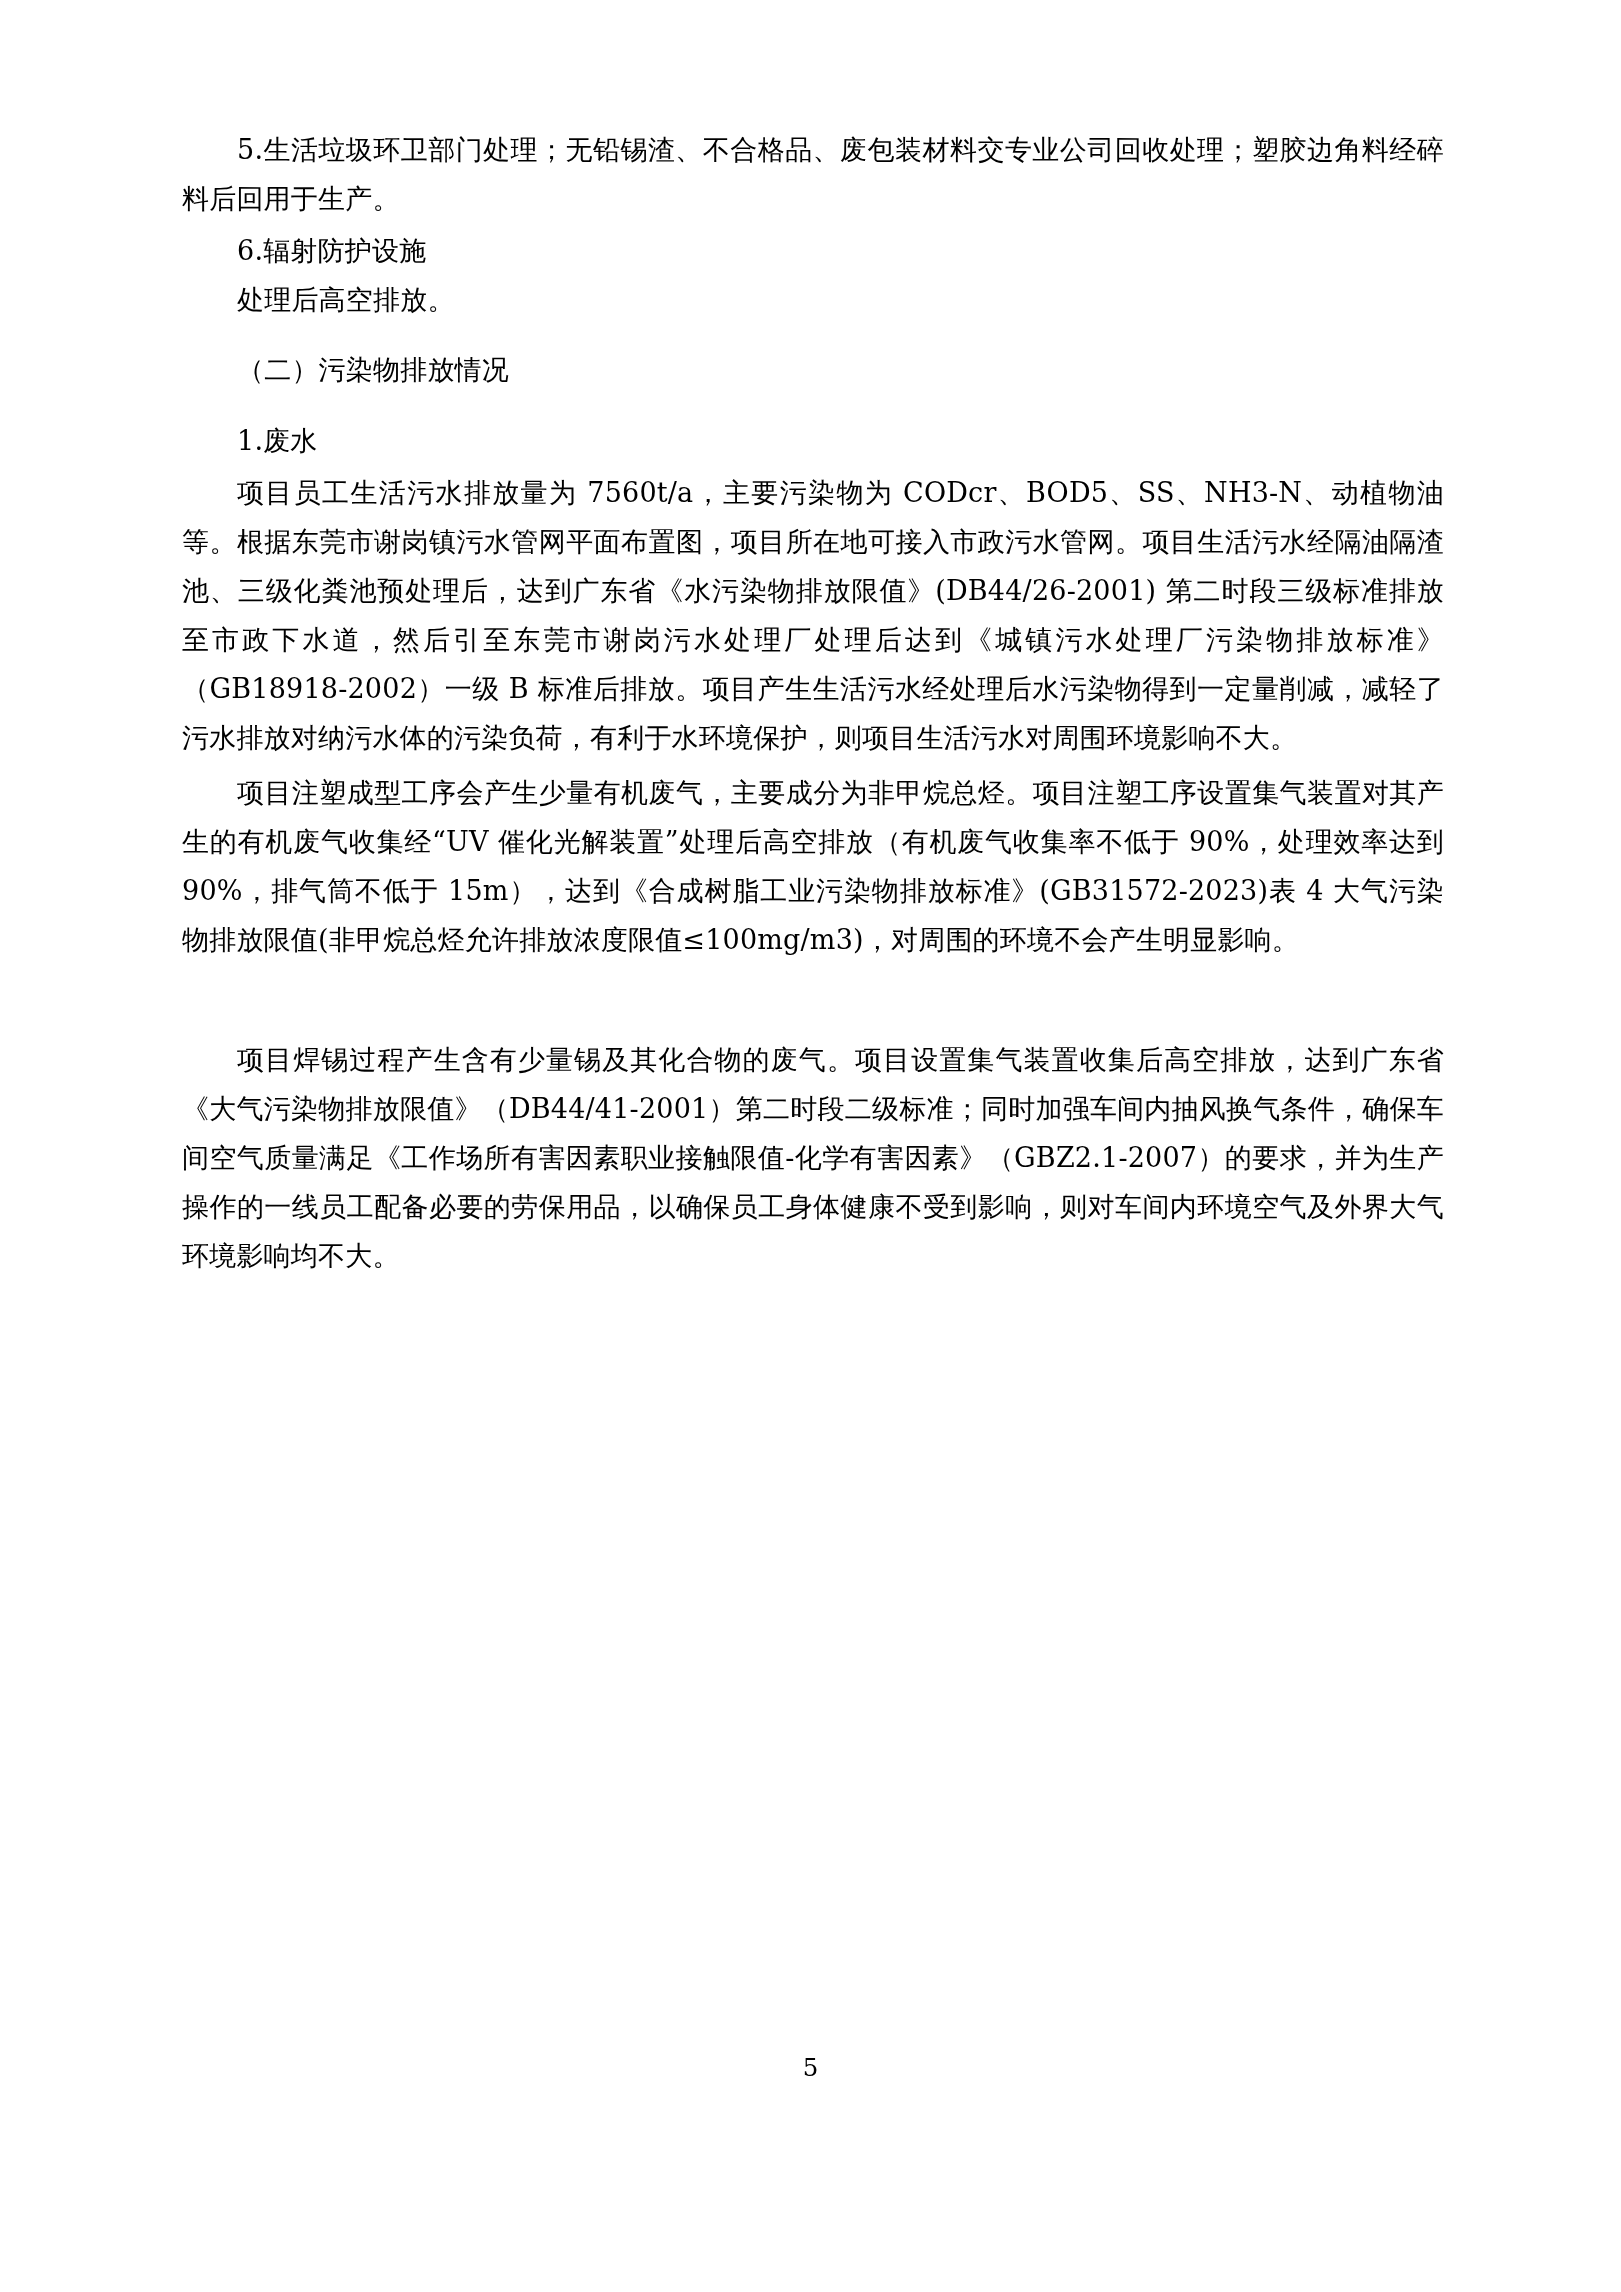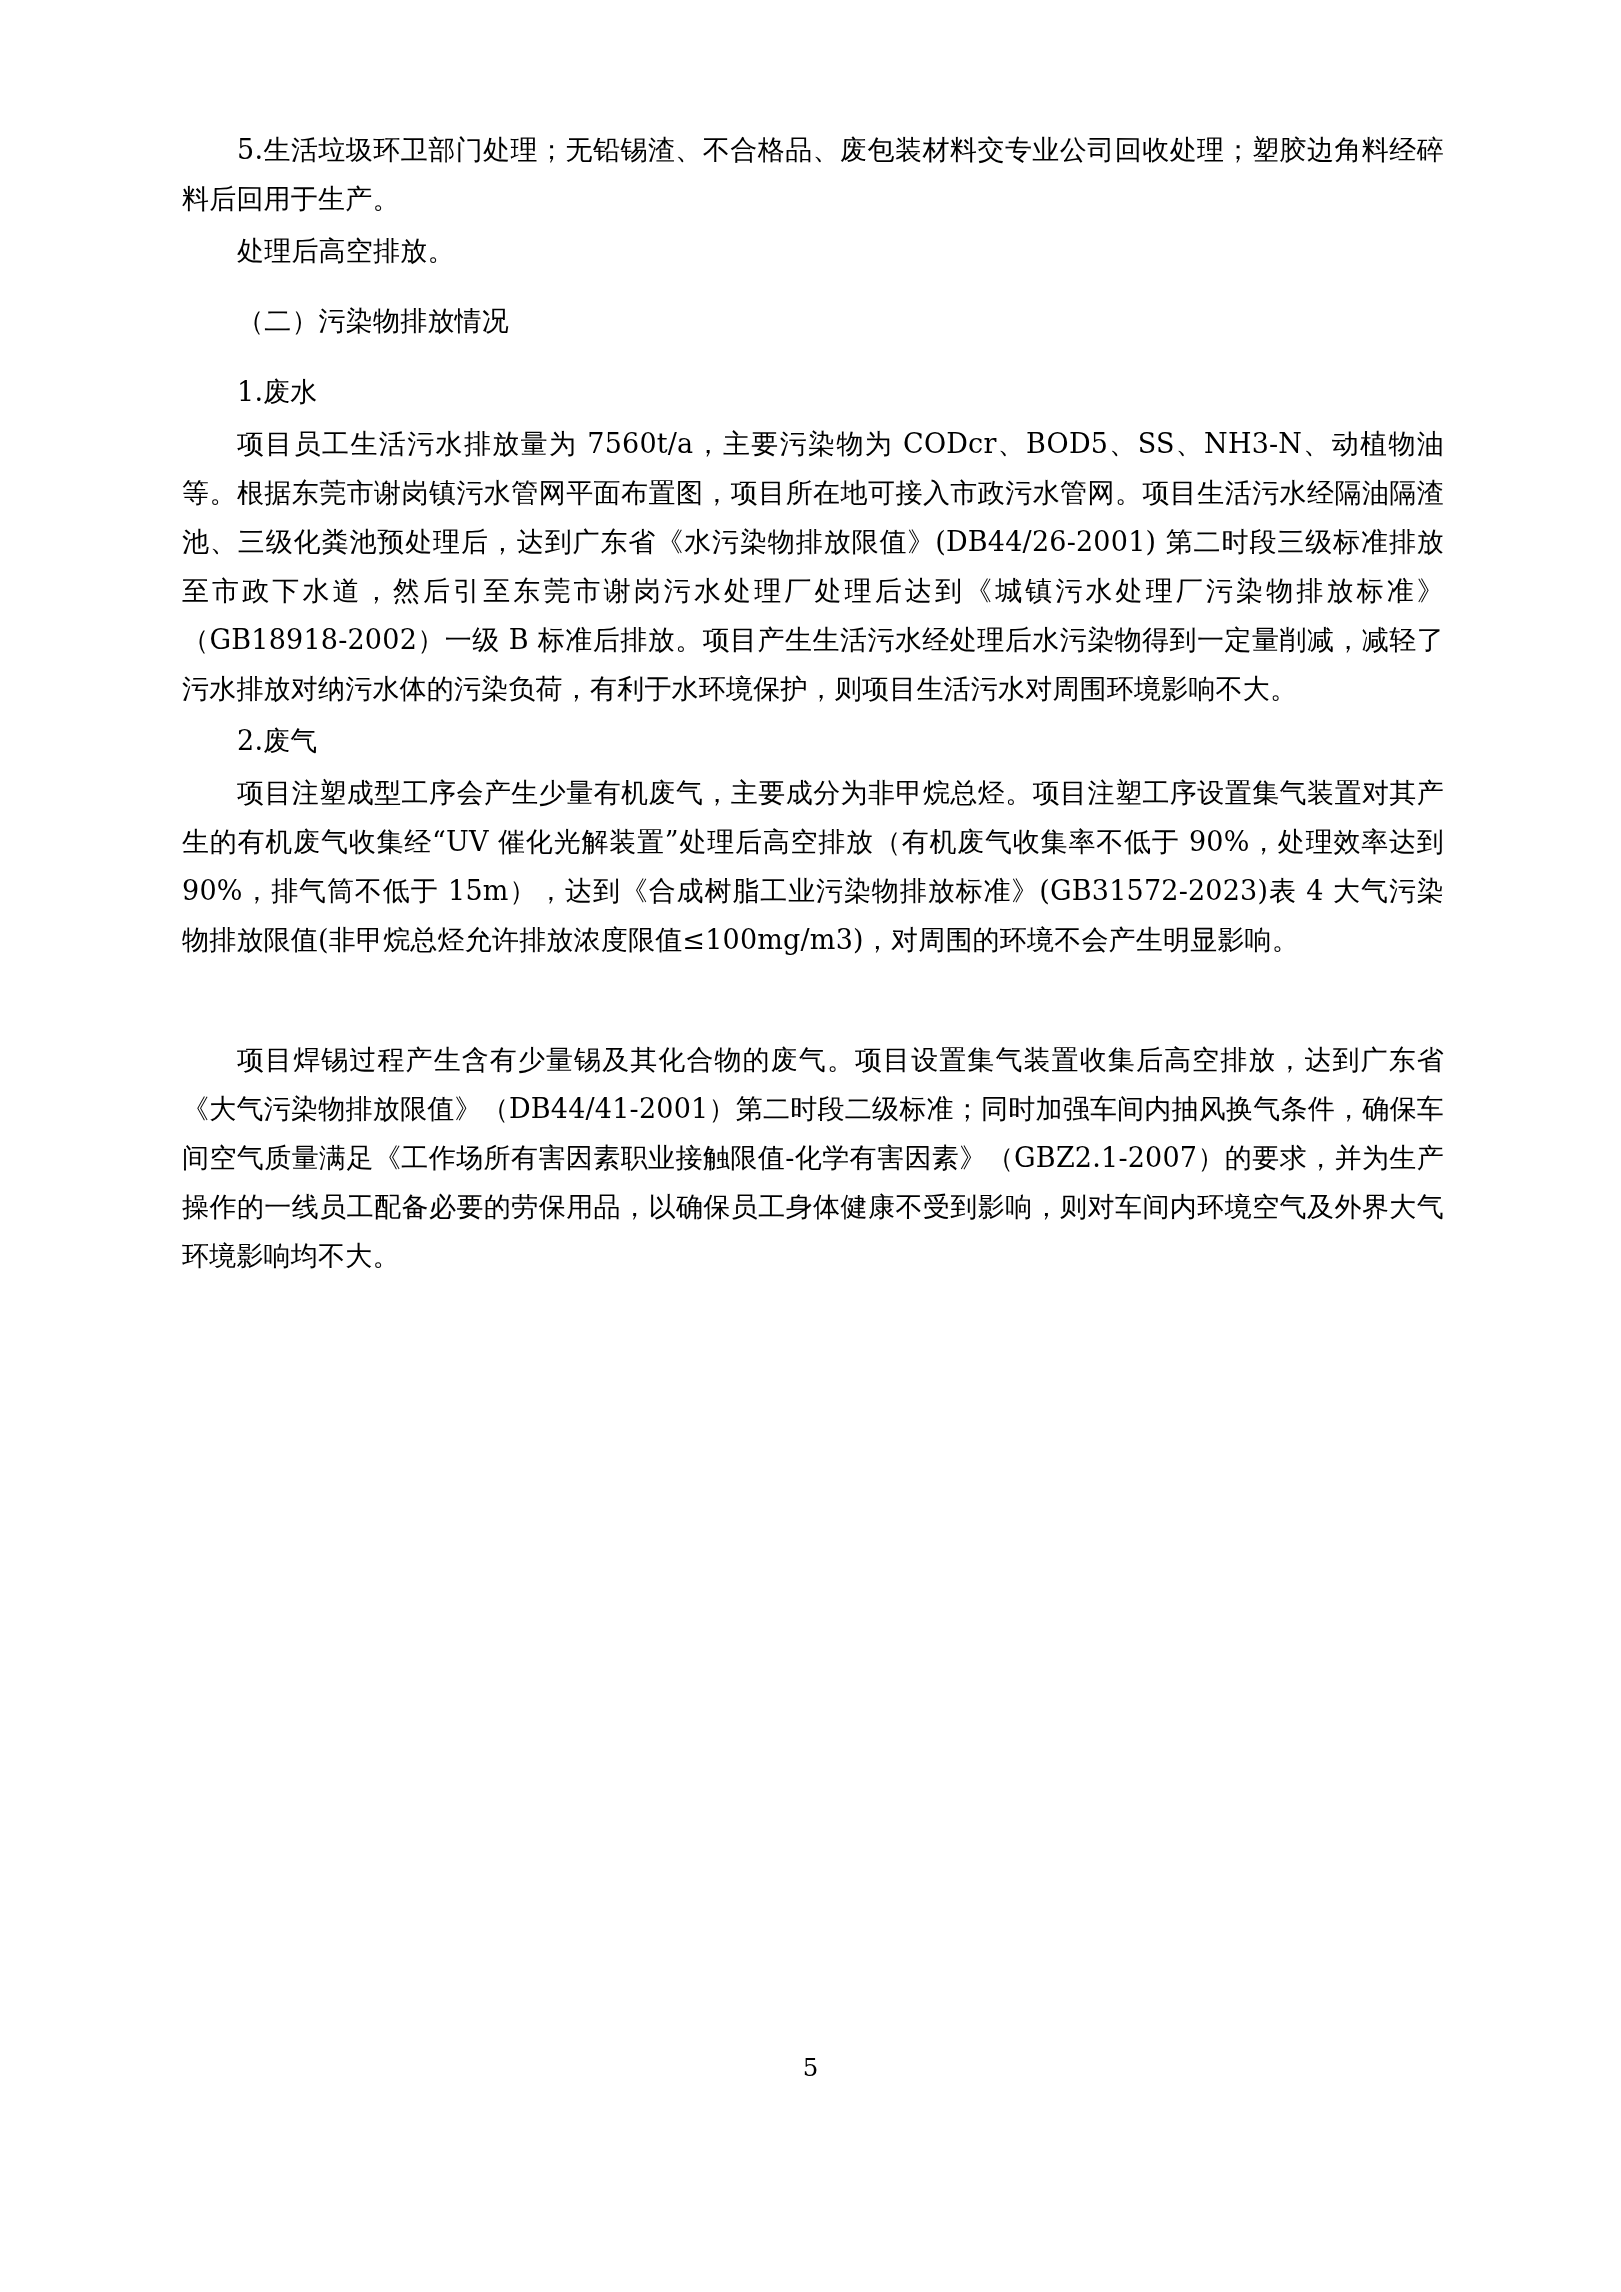--- a/index.html
+++ b/index.html
@@ -56,38 +56,38 @@
 <body>
 
 <div class="page">
 
   <div class="content">
 
     <p class="para indent2">5.生活垃圾环卫部门处理；无铅锡渣、不合格品、废包装材料交专业公司回收处理；塑胶边角料经碎料后回用于生产。</p>
 
     <div class="gap-small"></div>
 
+    <p class="para indent2">6.辐射防护设施</p>
 
     <p class="para indent2">处理后高空排放。</p>
 
     <div class="gap-med"></div>
 
     <p class="para indent2">（二）污染物排放情况</p>
 
     <div class="gap-med"></div>
 
     <p class="para indent2">1.废水</p>
 
     <div class="gap-small"></div>
 
     <p class="para indent2">项目员工生活污水排放量为 7560t/a，主要污染物为 CODcr、BOD5、SS、NH3-N、动植物油等。根据东莞市谢岗镇污水管网平面布置图，项目所在地可接入市政污水管网。项目生活污水经隔油隔渣池、三级化粪池预处理后，达到广东省《水污染物排放限值》(DB44/26-2001) 第二时段三级标准排放至市政下水道，然后引至东莞市谢岗污水处理厂处理后达到《城镇污水处理厂污染物排放标准》（GB18918-2002）一级 B 标准后排放。项目产生生活污水经处理后水污染物得到一定量削减，减轻了污水排放对纳污水体的污染负荷，有利于水环境保护，则项目生活污水对周围环境影响不大。</p>
 
     <div class="gap-small"></div>
 
-    <p class="para indent2">2.废气</p>
 
     <div class="gap-small"></div>
 
     <p class="para indent2">项目注塑成型工序会产生少量有机废气，主要成分为非甲烷总烃。项目注塑工序设置集气装置对其产生的有机废气收集经“UV 催化光解装置”处理后高空排放（有机废气收集率不低于 90%，处理效率达到 90%，排气筒不低于 15m），达到《合成树脂工业污染物排放标准》(GB31572-2023)表 4 大气污染物排放限值(非甲烷总烃允许排放浓度限值≤100mg/m3)，对周围的环境不会产生明显影响。</p>
 
     <div class="gap-large"></div>
 
     <p class="para indent2">项目焊锡过程产生含有少量锡及其化合物的废气。项目设置集气装置收集后高空排放，达到广东省《大气污染物排放限值》（DB44/41-2001）第二时段二级标准；同时加强车间内抽风换气条件，确保车间空气质量满足《工作场所有害因素职业接触限值-化学有害因素》（GBZ2.1-2007）的要求，并为生产操作的一线员工配备必要的劳保用品，以确保员工身体健康不受到影响，则对车间内环境空气及外界大气环境影响均不大。</p>
 
     <div class="gap-xl"></div>

